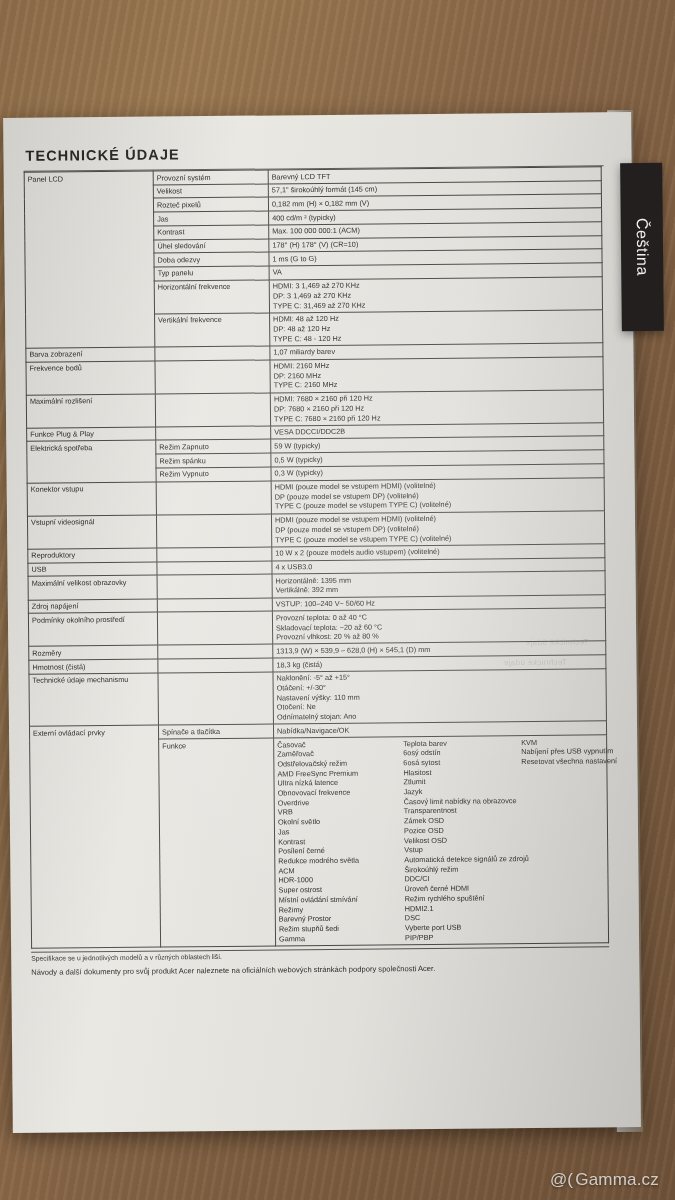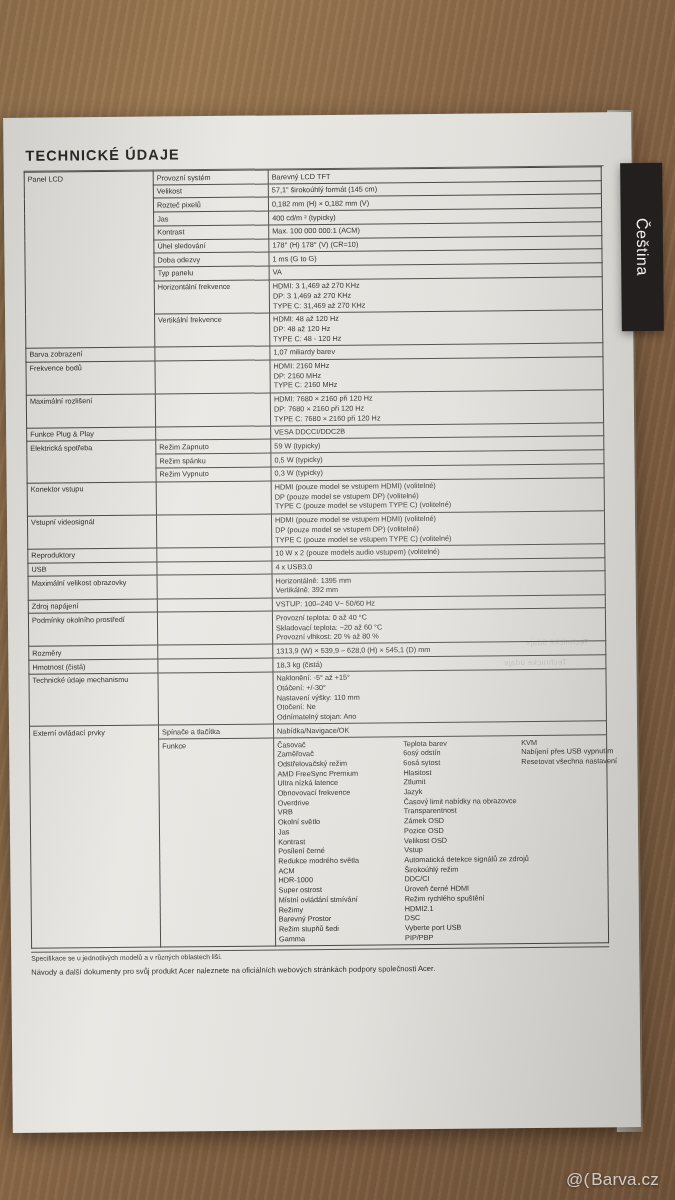--- a/index.html
+++ b/index.html
@@ -529,15 +529,15 @@
       <div class="footnote">Specifikace se u jednotlivých modelů a v různých oblastech liší.</div>
       <div class="footer-line">Návody a další dokumenty pro svůj produkt Acer naleznete na oficiálních webových stránkách podpory společnosti Acer.</div>
     </div>
   </div>
 
   <div id="side-tab">
     <span>Čeština</span>
   </div>
 
   <div id="watermark">
-    <span class="at">@(</span><span>Barva.cz</span>
+    <span class="at">@(</span><span>Gamma.cz</span>
   </div>
 </div>
 
 </body></html>

